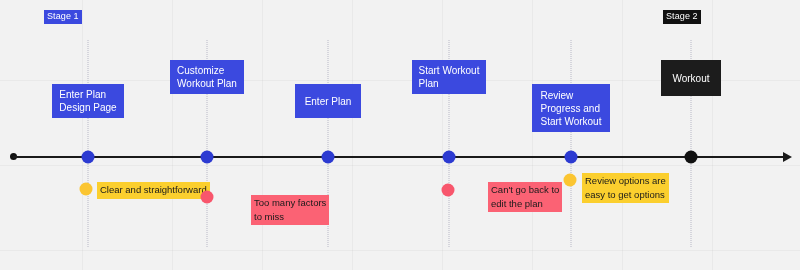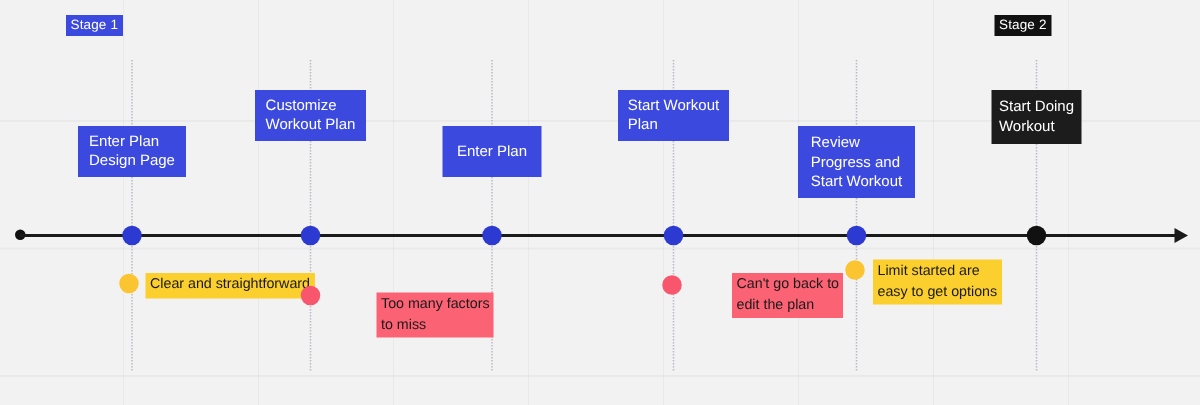--- a/index.html
+++ b/index.html
@@ -185,21 +185,20 @@
       <div class="step-box blue" style="left: 571px; top: 84px; width: 78px; height: 48px;">
         <div>
           <div>Review</div>
           <div>Progress and</div>
           <div>Start Workout</div>
         </div>
       </div>
       <div class="node blue" style="left: 571px;"></div>
       <div class="step-box black" style="left: 691px; top: 60px; width: 60px; height: 36px;">
         <div>
-          <div>Start Doing</div>
           <div>Workout</div>
         </div>
       </div>
       <div class="node black" style="left: 691px;"></div>
     </div>
 
   <div id="feedback-layer">
       <div class="fb-dot yellow" style="left: 86px; top: 189px;"></div>
       <div class="fb-label yellow" style="left: 97px; top: 182px;">
         <span>Clear and straightforward</span>
@@ -209,18 +208,18 @@
         <span>Too many factors</span>
         <span>to miss</span>
       </div>
       <div class="fb-dot red" style="left: 448px; top: 190px;"></div>
       <div class="fb-label red" style="left: 461px; top: 182px;">
         <span>Can't go back to</span>
         <span>edit the plan</span>
       </div>
       <div class="fb-dot yellow" style="left: 570px; top: 180px;"></div>
       <div class="fb-label yellow" style="left: 582px; top: 173px;">
-        <span>Limit started are</span>
+        <span>Review options are</span>
         <span>easy to get options</span>
       </div>
     </div>
 
 </div>
 
 </body></html>

